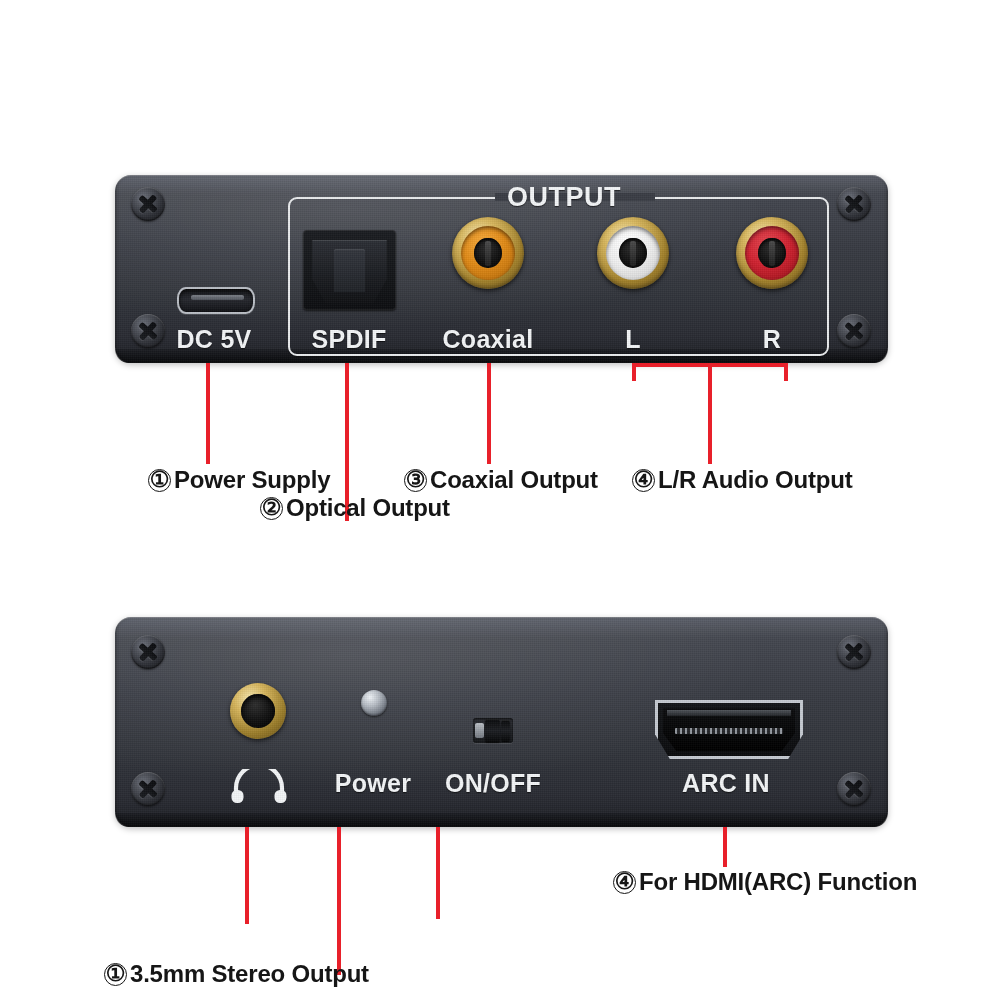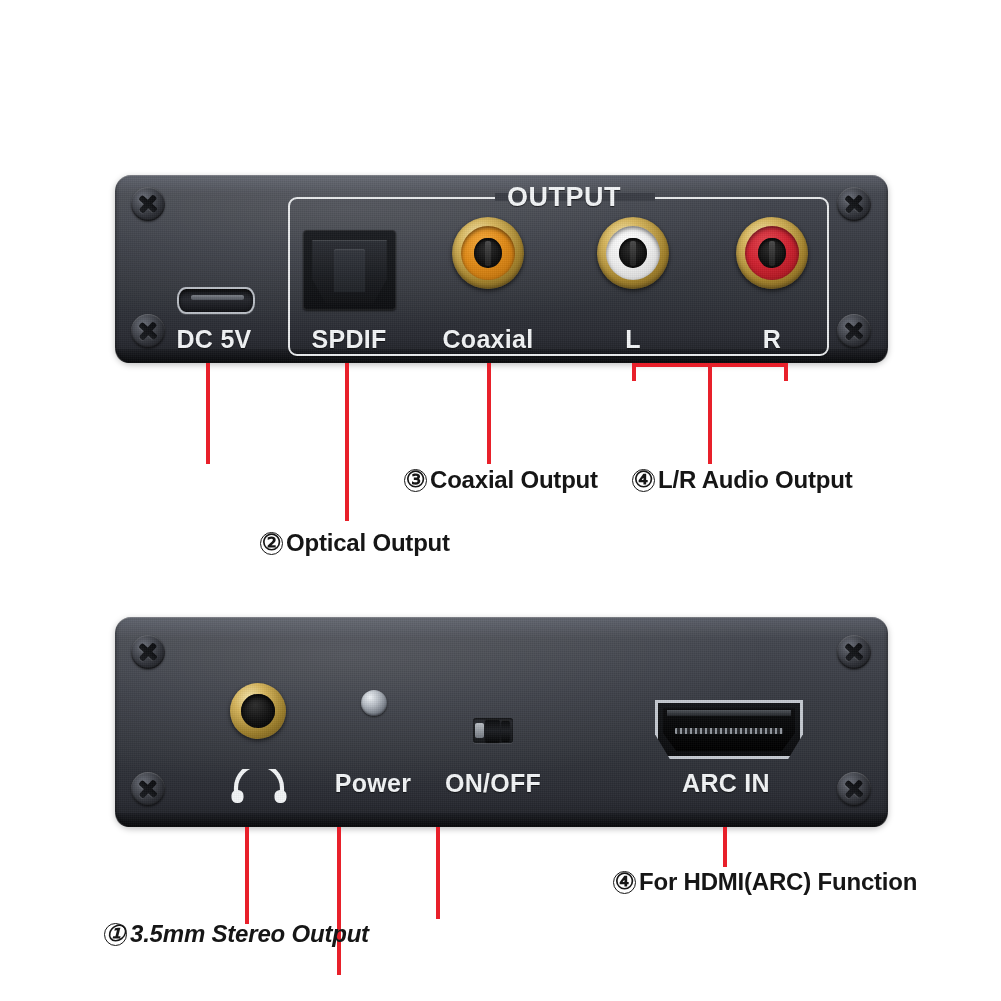--- a/index.html
+++ b/index.html
@@ -343,21 +343,24 @@
     </div>
     <div class="port-label" style="left:657px; top:150px;">R</div>
   </div>
 
   <div class="leader" style="left:206px; top:363px; width:4px; height:101px;"></div>
   <div class="leader" style="left:345px; top:363px; width:4px; height:158px;"></div>
   <div class="leader" style="left:487px; top:363px; width:4px; height:101px;"></div>
   <div class="bracket" style="left:632px; top:363px; width:148px; height:14px;"></div>
   <div class="leader" style="left:708px; top:367px; width:4px; height:97px;"></div>
 
-  <div class="callout" style="left:260px; top:529px;">
+  <div class="callout" style="left:148px; top:466px;">
+    <span class="num">①</span><span>Power Supply</span>
+  </div>
+  <div class="callout" style="left:260px; top:494px;">
     <span class="num">②</span><span>Optical Output</span>
   </div>
   <div class="callout" style="left:632px; top:466px;">
     <span class="num">④</span><span>L/R Audio Output</span>
   </div>
   <div class="callout" style="left:404px; top:466px;">
     <span class="num">③</span><span>Coaxial Output</span>
   </div>
 
   <div class="device" style="left:115px; top:617px; width:773px; height:210px;">
@@ -411,17 +414,17 @@
   </div>
 
   <div class="leader" style="left:245px; top:827px; width:4px; height:97px;"></div>
   <div class="leader" style="left:337px; top:827px; width:4px; height:148px;"></div>
   <div class="leader" style="left:436px; top:827px; width:4px; height:92px;"></div>
   <div class="leader" style="left:723px; top:827px; width:4px; height:40px;"></div>
 
   <div class="callout" style="left:613px; top:868px;">
     <span class="num">④</span><span>For HDMI(ARC) Function</span>
   </div>
-  <div class="callout" style="left:104px; top:920px;font-style:italic;">
+  <div class="callout" style="left:104px; top:960px;">
     <span class="num">①</span><span>3.5mm Stereo Output</span>
   </div>
 
 </div>
 
 </body></html>

